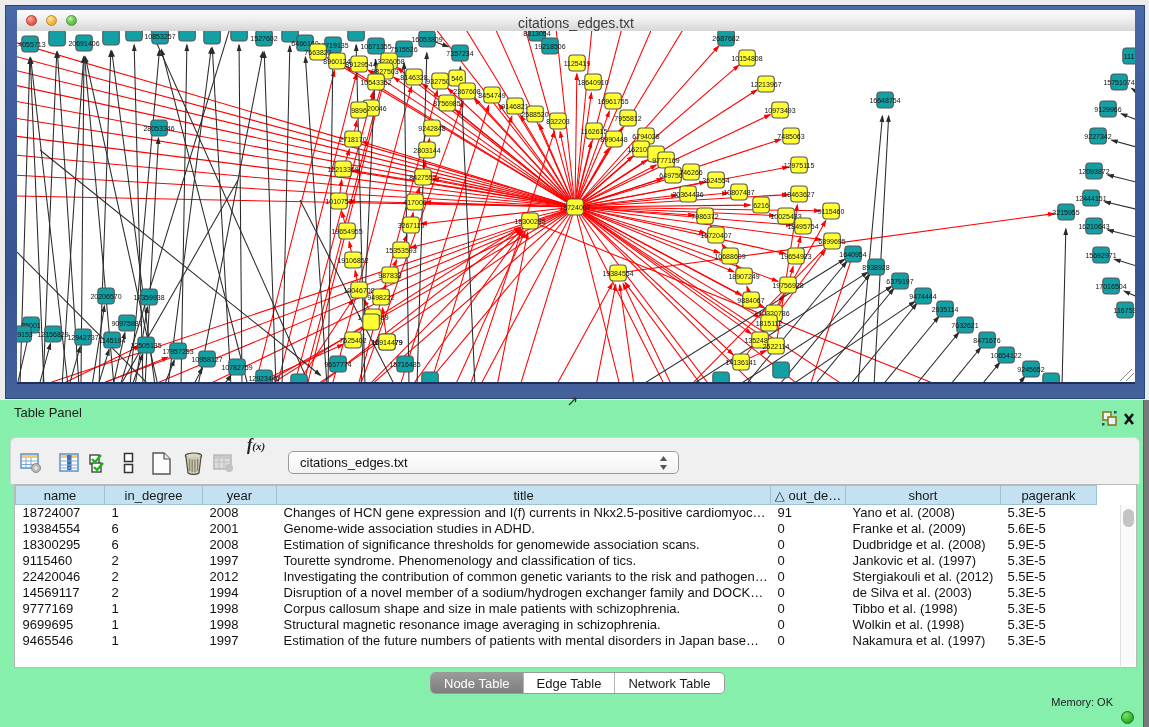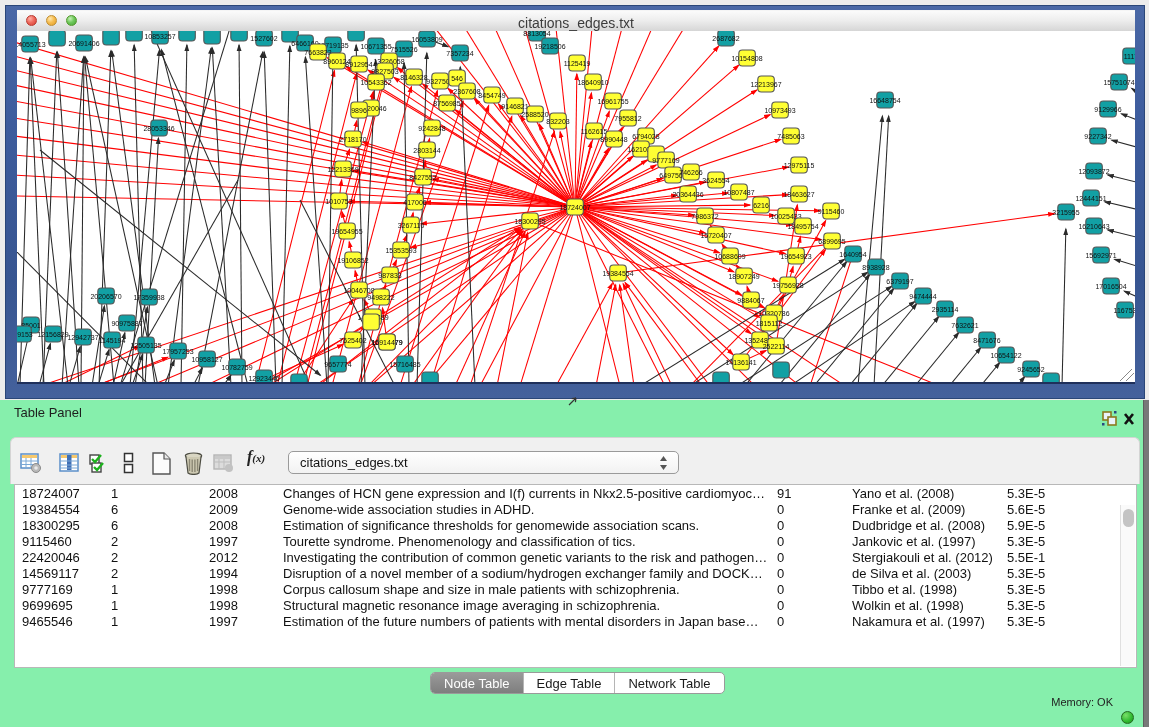--- a/index.html
+++ b/index.html
@@ -594,43 +594,52 @@
   <ellipse cx="10.5" cy="3.8" rx="8.2" ry="2.8" fill="#d9d6c3" stroke="#4c4c42" stroke-width="1.2"></ellipse>
   <path d="M3,5 L5,21 a6,2.4 0 0 0 11,0 L18,5" fill="#cdc9b2" stroke="#4c4c42" stroke-width="1.2"></path>
   <path d="M6.5,7 v12 M9.2,7.5 v12.5 M11.9,7.5 v12.5 M14.6,7 v12" stroke="#8b8774" stroke-width="1.4"></path>
  </svg>
  <svg class="icon" style="left:213px" width="22" height="22">
   <rect x="1" y="3" width="17" height="14" fill="#dcdcdc" stroke="#b4b4b4" stroke-width="1.4"></rect>
   <rect x="2" y="4" width="15" height="3" fill="#c9c9c9"></rect>
   <path d="M1,10 h17 M6,7 v10 M11,7 v10" stroke="#bdbdbd"></path>
   <circle cx="16" cy="16" r="4" fill="#c2c2c2"></circle>
  </svg>
- <div class="icon" style="left:247px;top:36px;font-family:'Liberation Serif',serif;font-style:italic;font-weight:bold;font-size:16px;color:#222;margin-top:12px;">f<span style="font-size:11px">(x)</span></div>
+ <div class="icon" style="left:247px;top:36px;font-family:'Liberation Serif',serif;font-style:italic;font-weight:bold;font-size:16px;color:#222;">f<span style="font-size:11px">(x)</span></div>
  <div id="dd">citations_edges.txt
    <svg width="9" height="14" style="position:absolute;right:10px;top:4px">
      <path d="M4.5,0 L8,5 L1,5 z" fill="#555"></path>
         <path d="M4.5,14 L8,9 L1,9 z" fill="#555"></path>
    </svg>
  </div>
  <div id="tblwrap">
   <table>
    <tbody>
+          <tr>
+            <th class="c1">name</th>
+            <th class="c2">in_degree</th>
+            <th class="c3">year</th>
+            <th class="c4">title</th>
+            <th class="c5">△ out_de…</th>
+            <th class="c6">short</th>
+            <th class="c7">pagerank</th>
+          </tr>
    <tr>
             <td class="c1">18724007</td>
             <td class="c2">1</td>
             <td class="c3">2008</td>
             <td class="c4">Changes of HCN gene expression and I(f) currents in Nkx2.5-positive cardiomyoc…</td>
             <td class="c5">91</td>
             <td class="c6">Yano et al. (2008)</td>
             <td class="c7">5.3E-5</td>
           </tr>
 <tr>
             <td class="c1">19384554</td>
             <td class="c2">6</td>
-            <td class="c3">2009</td>
+            <td class="c3">2001</td>
             <td class="c4">Genome-wide association studies in ADHD.</td>
             <td class="c5">0</td>
             <td class="c6">Franke et al. (2009)</td>
             <td class="c7">5.6E-5</td>
           </tr>
 <tr>
             <td class="c1">18300295</td>
             <td class="c2">6</td>
             <td class="c3">2008</td>
             <td class="c4">Estimation of significance thresholds for genomewide association scans.</td>
@@ -647,21 +656,21 @@
             <td class="c6">Jankovic et al. (1997)</td>
             <td class="c7">5.3E-5</td>
           </tr>
 <tr>
             <td class="c1">22420046</td>
             <td class="c2">2</td>
             <td class="c3">2012</td>
             <td class="c4">Investigating the contribution of common genetic variants to the risk and pathogen…</td>
             <td class="c5">0</td>
             <td class="c6">Stergiakouli et al. (2012)</td>
-            <td class="c7">5.5E-1</td>
+            <td class="c7">5.5E-5</td>
           </tr>
 <tr>
             <td class="c1">14569117</td>
             <td class="c2">2</td>
             <td class="c3">1994</td>
             <td class="c4">Disruption of a novel member of a sodium/hydrogen exchanger family and DOCK…</td>
             <td class="c5">0</td>
             <td class="c6">de Silva et al. (2003)</td>
             <td class="c7">5.3E-5</td>
           </tr>

